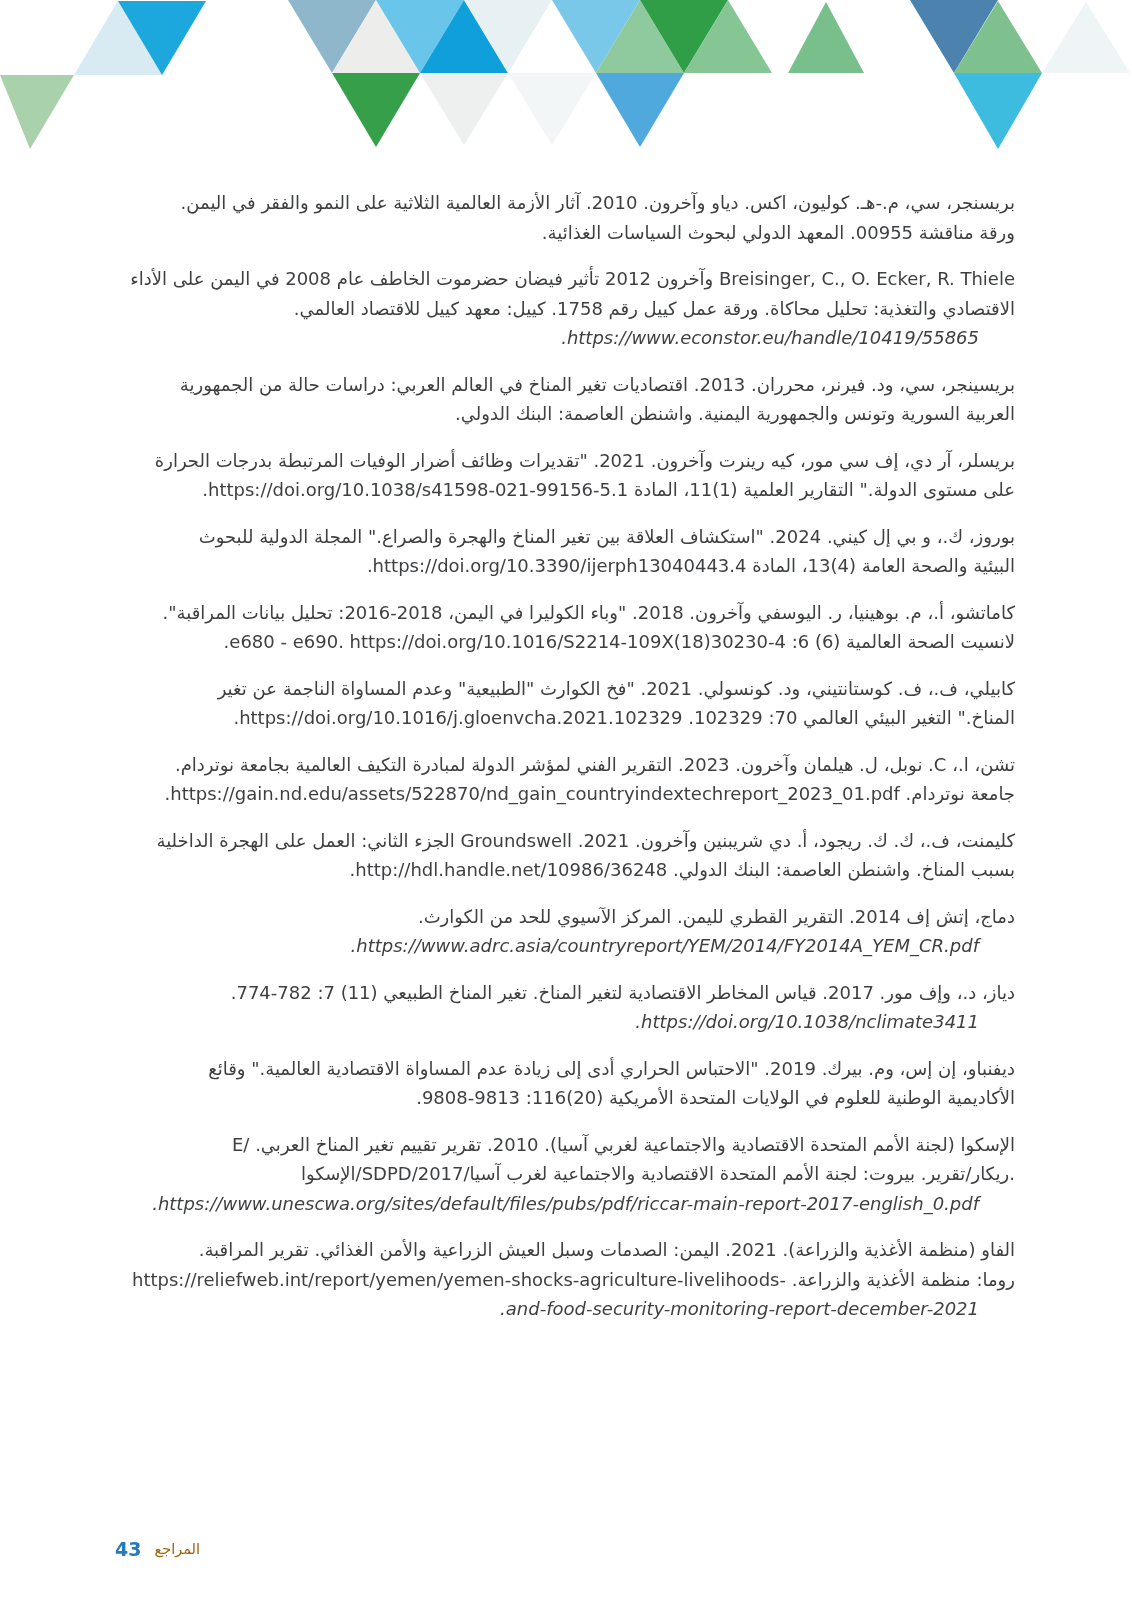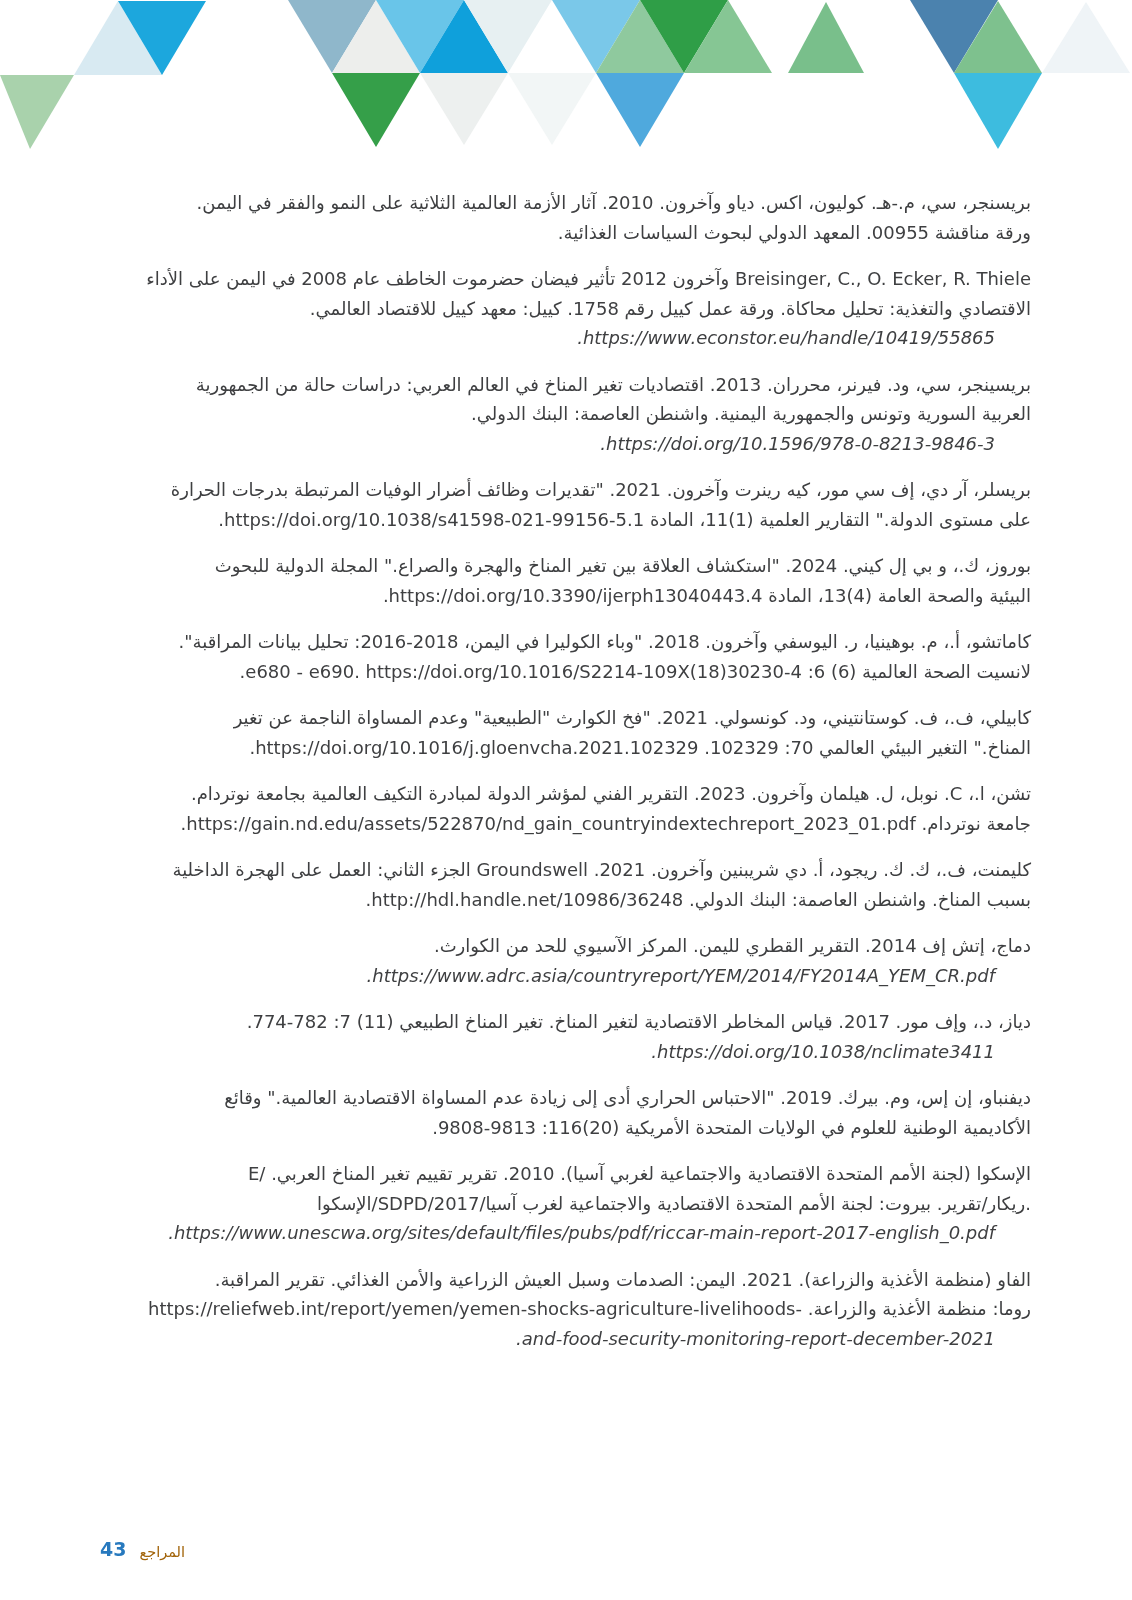--- a/index.html
+++ b/index.html
@@ -21,37 +21,37 @@
   }
   .refs {
     position: absolute;
     top: 188px;
     right: 101px;
     left: 123px;
     direction: rtl;
     color: #3e3f41;
     font-size: 18px;
   }
-  .reference { margin: 0 0 17px 0; }
+  .reference { margin: 0 16px 17px 0; }
   .line {
     line-height: 29.5px;
     text-align: right;
     white-space: nowrap;
     direction: rtl;
     unicode-bidi: plaintext-override;
   }
   .line.ltr { direction: ltr; }
   .line.indent { padding-left: 0; padding-right: 36px; font-style: italic; }
   .footer {
     position: absolute;
-    left: 100px;
+    left: 115px;
     top: 1538px;
     display: flex;
     flex-direction: row;
-    align-items: flex-end;
+    align-items: center;
     gap: 13px;
     direction: ltr;
   }
   .page-num {
     color: #2779be;
     font-weight: bold;
     font-size: 19px;
   }
   .section-label {
     color: #a16207;
@@ -92,21 +92,20 @@
       <div class="line" dir="rtl">ورقة مناقشة 00955. المعهد الدولي لبحوث السياسات الغذائية.</div>
     </div>
     <div class="reference">
       <div class="line" dir="rtl">Breisinger, C., O. Ecker, R. Thiele وآخرون 2012 تأثير فيضان حضرموت الخاطف عام 2008 في اليمن على الأداء</div>
       <div class="line" dir="rtl">الاقتصادي والتغذية: تحليل محاكاة. ورقة عمل كييل رقم 1758. كييل: معهد كييل للاقتصاد العالمي.</div>
       <div class="line indent" dir="rtl">⁦https://www.econstor.eu/handle/10419/55865⁩.</div>
     </div>
     <div class="reference">
       <div class="line" dir="rtl">بريسينجر، سي، ود. فيرنر، محرران. 2013. اقتصاديات تغير المناخ في العالم العربي: دراسات حالة من الجمهورية</div>
       <div class="line" dir="rtl">العربية السورية وتونس والجمهورية اليمنية. واشنطن العاصمة: البنك الدولي.</div>
-      <div class="line indent" dir="rtl">⁦https://doi.org/10.1596/978-0-8213-9846-3⁩.</div>
     </div>
     <div class="reference">
       <div class="line" dir="rtl">بريسلر، آر دي، إف سي مور، كيه رينرت وآخرون. 2021. "تقديرات وظائف أضرار الوفيات المرتبطة بدرجات الحرارة</div>
       <div class="line" dir="rtl">على مستوى الدولة." التقارير العلمية ⁦11(1)⁩، المادة ⁦https://doi.org/10.1038/s41598-021-99156-5.1⁩.</div>
     </div>
     <div class="reference">
       <div class="line" dir="rtl">بوروز، ك.، و بي إل كيني. 2024. "استكشاف العلاقة بين تغير المناخ والهجرة والصراع." المجلة الدولية للبحوث</div>
       <div class="line" dir="rtl">البيئية والصحة العامة ⁦13(4)⁩، المادة ⁦https://doi.org/10.3390/ijerph13040443.4⁩.</div>
     </div>
     <div class="reference">

